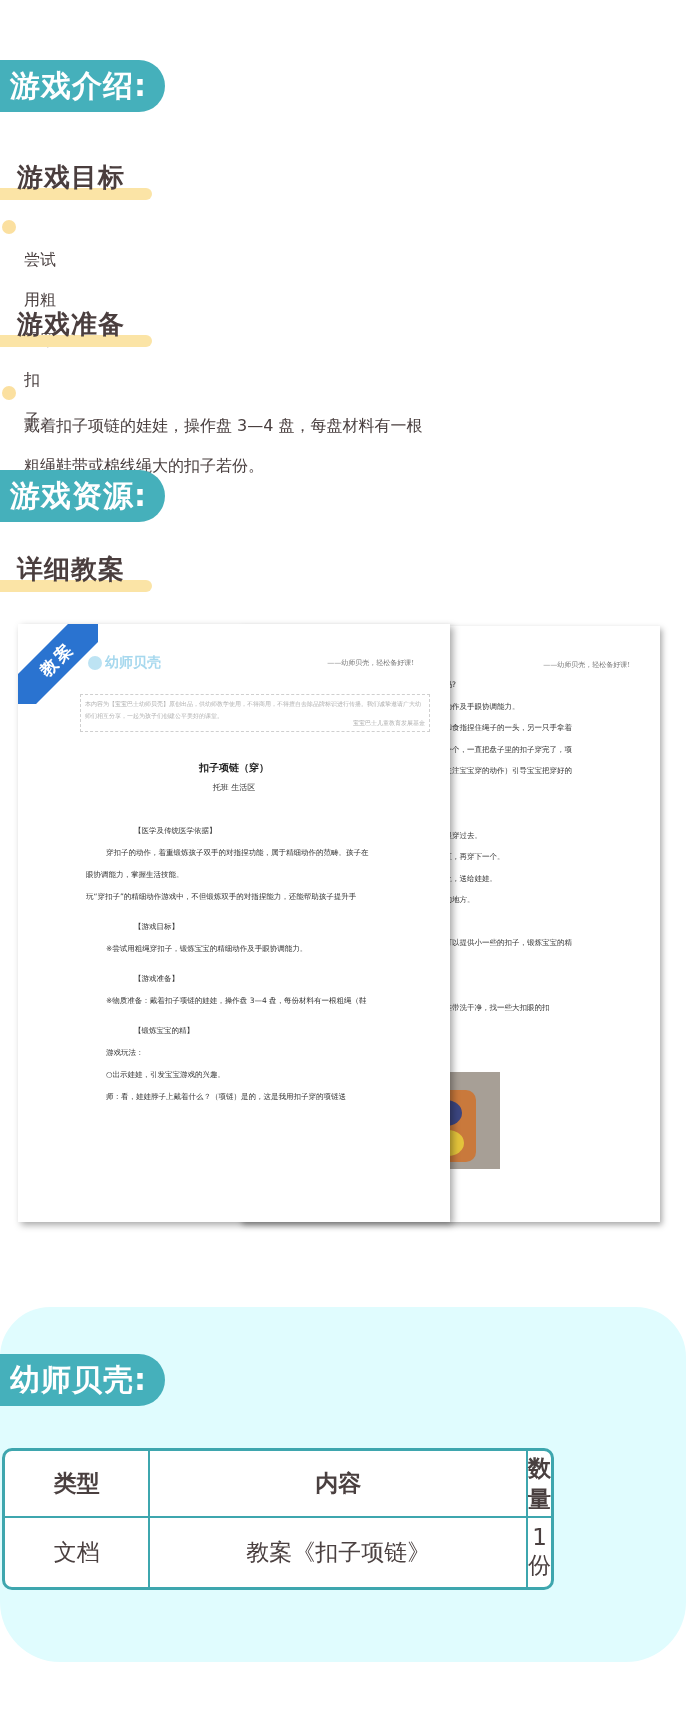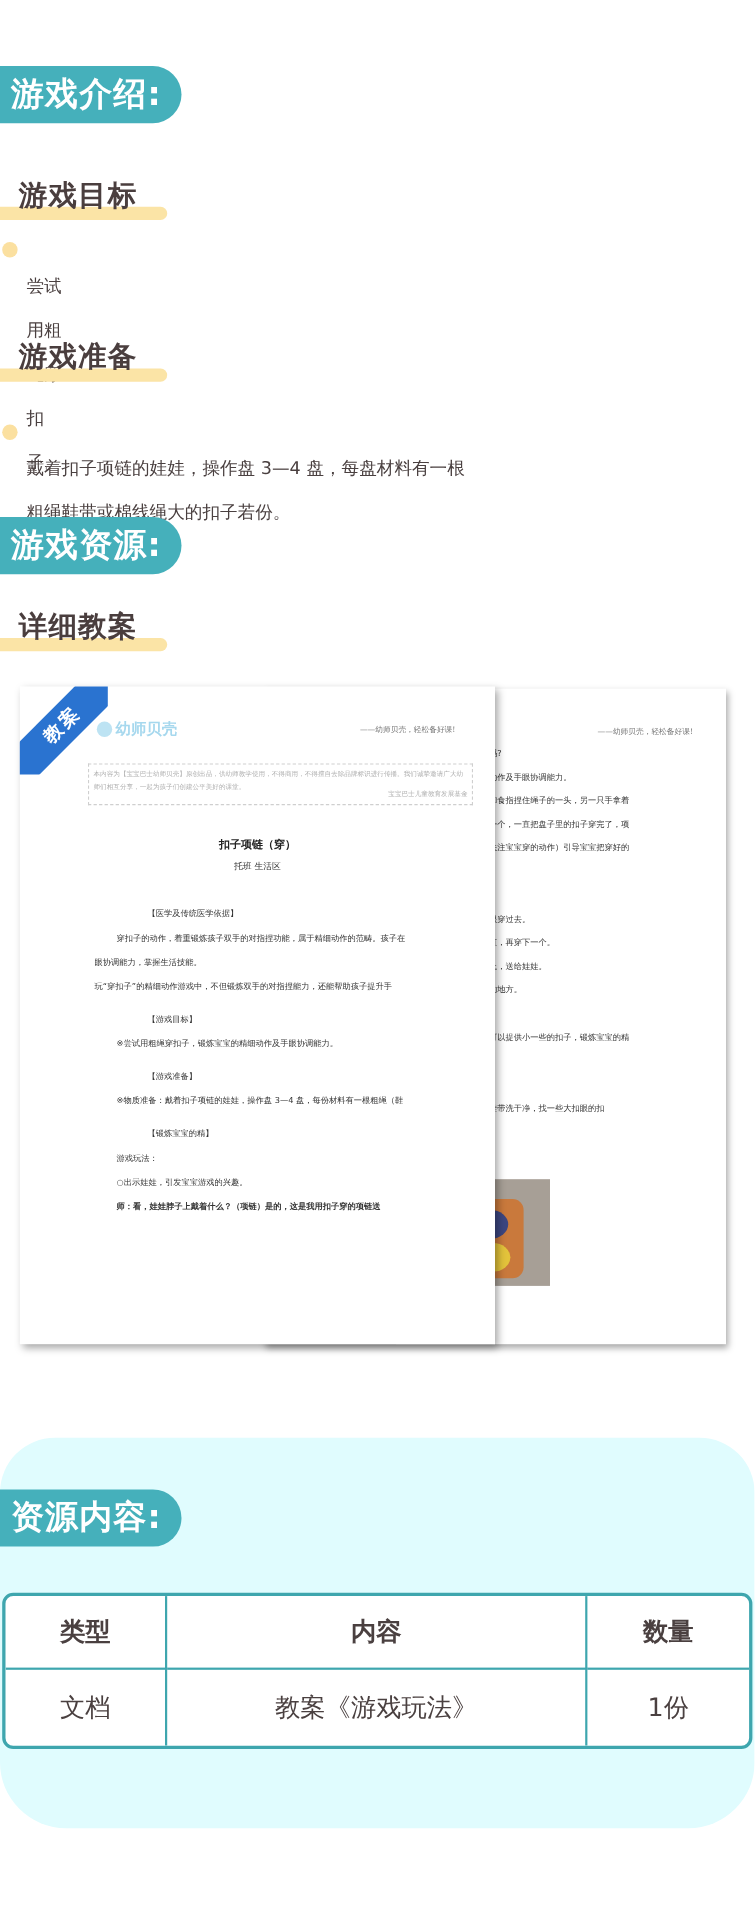--- a/index.html
+++ b/index.html
@@ -85,21 +85,21 @@
   }
   .basket { position: absolute; left: 18px; top: 18px; width: 98px; height: 72px; background: #c9793c; border-radius: 10px; }
   .btn { position: absolute; width: 32px; height: 26px; border-radius: 50%; }
 
   
   .res-bg {
     position: absolute; left: 0; top: 1307px; width: 686px; height: 355px;
     background: #e0fcfe; border-radius: 50px 50px 60px 60px;
   }
   .res-table {
-    position: absolute; left: 2px; top: 1448px; width: 682px; height: 142px;
+    position: absolute; left: 2px; top: 1448px; width: 552px; height: 142px;
     border: 3px solid #3ea6ae; border-radius: 10px; background: #fff; overflow: hidden;
   }
   .res-table table { width: 100%; height: 100%; border-collapse: collapse; }
   .res-table td, .res-table th {
     border-right: 2px solid #3ea6ae; text-align: center; font-size: 23px; color: #4a4040;
   }
   .res-table tr:first-child td, .res-table tr:first-child th { border-bottom: 2px solid #3ea6ae; }
   .res-table td:last-child, .res-table th:last-child { border-right: none; }
   .res-table th { font-weight: bold; height: 66px; }
 </style>
@@ -183,37 +183,37 @@
       <div class="ind">穿扣子的动作，着重锻炼孩子双手的对指捏功能，属于精细动作的范畴。孩子在</div>
       <div>眼协调能力，掌握生活技能。</div>
       <div>玩“穿扣子”的精细动作游戏中，不但锻炼双手的对指捏能力，还能帮助孩子提升手</div>
       <div class="head">【游戏目标】</div>
       <div class="ind">※尝试用粗绳穿扣子，锻炼宝宝的精细动作及手眼协调能力。</div>
       <div class="head">【游戏准备】</div>
       <div class="ind">※物质准备：戴着扣子项链的娃娃，操作盘 3—4 盘，每份材料有一根粗绳（鞋</div>
       <div class="head">【锻炼宝宝的精】</div>
       <div class="ind2">游戏玩法：</div>
       <div class="ind2">○出示娃娃，引发宝宝游戏的兴趣。</div>
-      <div class="ind2" style="white-space:nowrap;font-weight:bold;">师：看，娃娃脖子上戴着什么？（项链）是的，这是我用扣子穿的项链送</div>
+      <div class="ind2" style="white-space:nowrap;">师：看，娃娃脖子上戴着什么？（项链）是的，这是我用扣子穿的项链送</div>
     </div>
     <div class="fold"></div>
   </div>
 </div>
 
 <div class="res-bg"></div>
-<div class="pill" style="top:1354px;">资源内容:</div>
+<div class="pill" style="top:1354px;">幼师贝壳:</div>
 
 <div class="res-table">
   <table>
     <tbody>
         <tr>
       <th style="width:146px;">类型</th>
       <th style="width:382px;">内容</th>
       <th>数量</th>
     </tr>
     <tr>
       <td>文档</td>
-      <td>教案《游戏玩法》</td>
+      <td>教案《扣子项链》</td>
       <td>1份</td>
     </tr>
   </tbody>
     </table>
 </div>
 
 </body></html>

